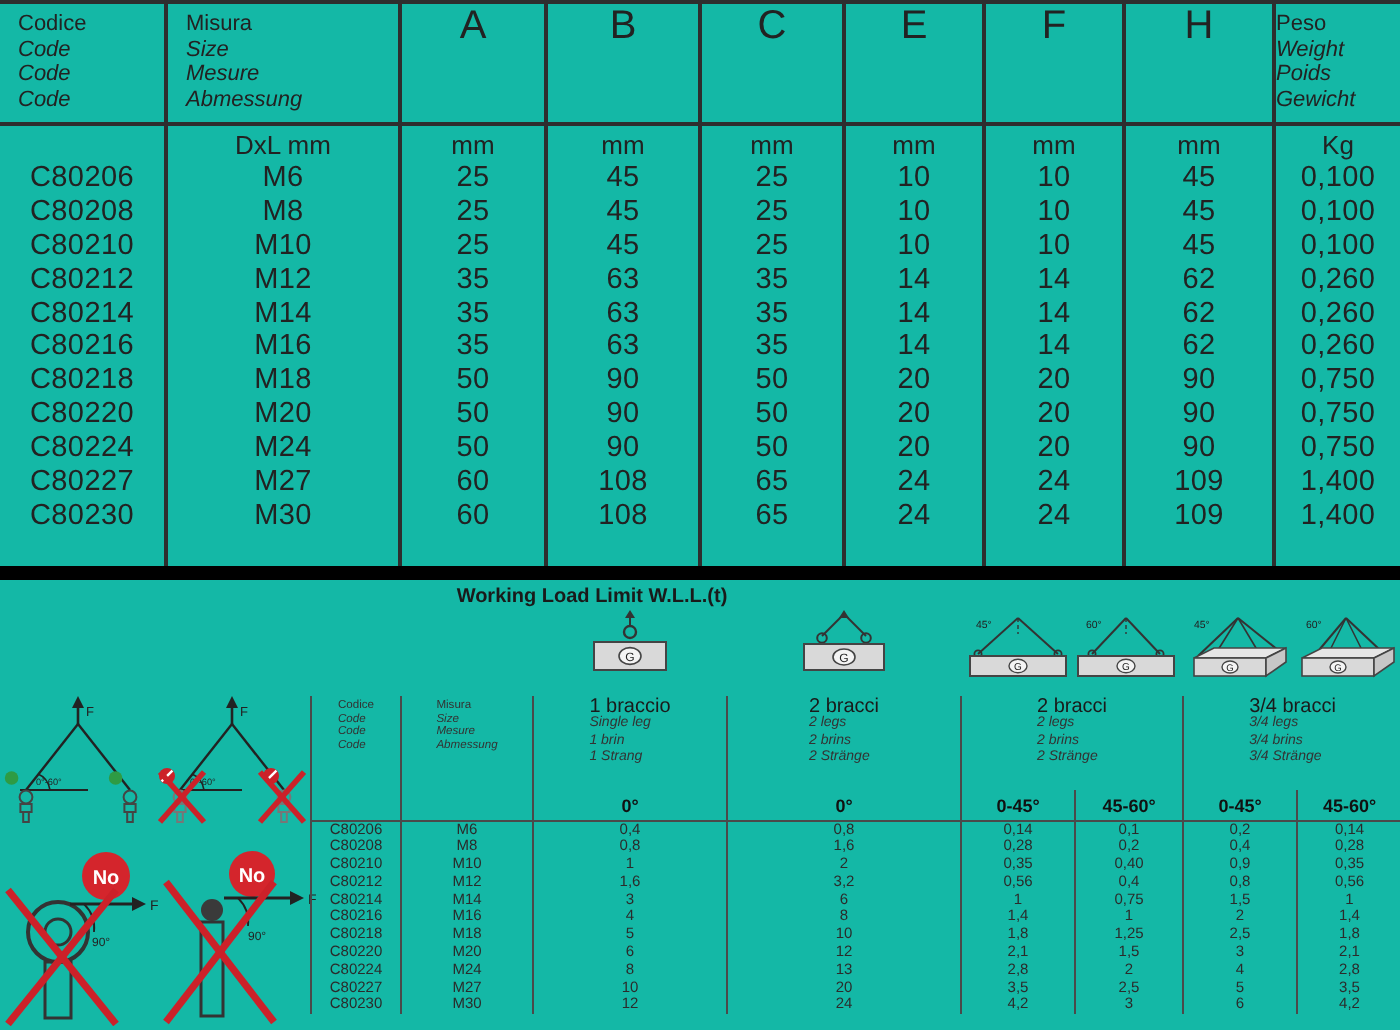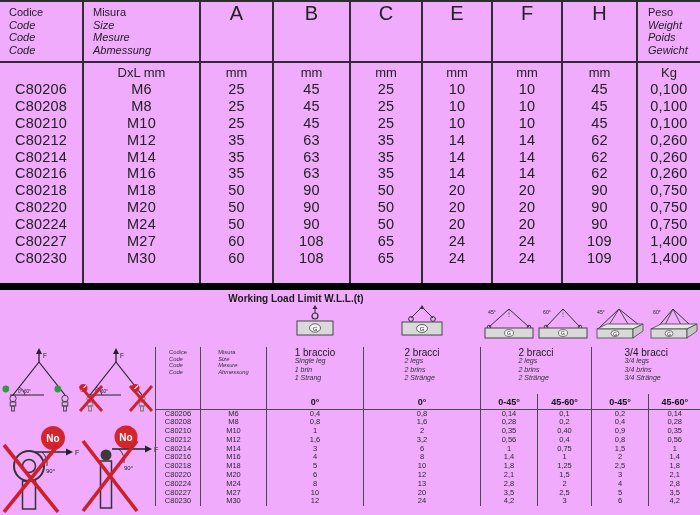--- a/index.html
+++ b/index.html
@@ -1,18 +1,18 @@
 <!DOCTYPE html>
 <html><head>
 <meta charset="utf-8">
 <style>
   *{box-sizing:border-box;margin:0;padding:0}
   html,body{width:700px;height:515px}
   body{font-family:"Liberation Sans",sans-serif;background:#fff;color:#222}
-  .page{position:relative;width:700px;height:515px;overflow:hidden;background:#f0abfc}
+  .page{position:relative;width:700px;height:515px;overflow:hidden;background:#14b8a6}
 
   
   table{border-collapse:collapse;table-layout:fixed}
   .spec{width:700px;height:283px;border-top:2px solid #2e2e2e}
   .spec th,.spec td{font-weight:normal;text-align:center;vertical-align:middle;padding:0;overflow:hidden}
   .spec tr > * + *{border-left:2px solid #2e2e2e}
   .spec .hrow > *{border-bottom:2px solid #2e2e2e;height:61px;vertical-align:top}
   .hblock{font-size:11px;line-height:12.5px;text-align:left;padding:4px 0 0 9px}
   .hblock .it{font-style:italic}
   .dimhead{font-size:20px;font-weight:bold;padding-top:22px}
@@ -78,21 +78,21 @@
             <div class="it">Abmessung</div>
           </div>
         </th>
         <th class="dimhead">A</th>
         <th class="dimhead">B</th>
         <th class="dimhead">C</th>
         <th class="dimhead">E</th>
         <th class="dimhead">F</th>
         <th class="dimhead">H</th>
         <th>
-          <div class="hblock" style="padding-left:10px">
+          <div class="hblock" style="padding-left:0">
             <div>Peso</div>
             <div class="it">Weight</div>
             <div class="it">Poids</div>
             <div class="it">Gewicht</div>
           </div>
         </th>
       </tr>
       <tr class="subrow">
         <td></td>
         <td>DxL mm</td>

